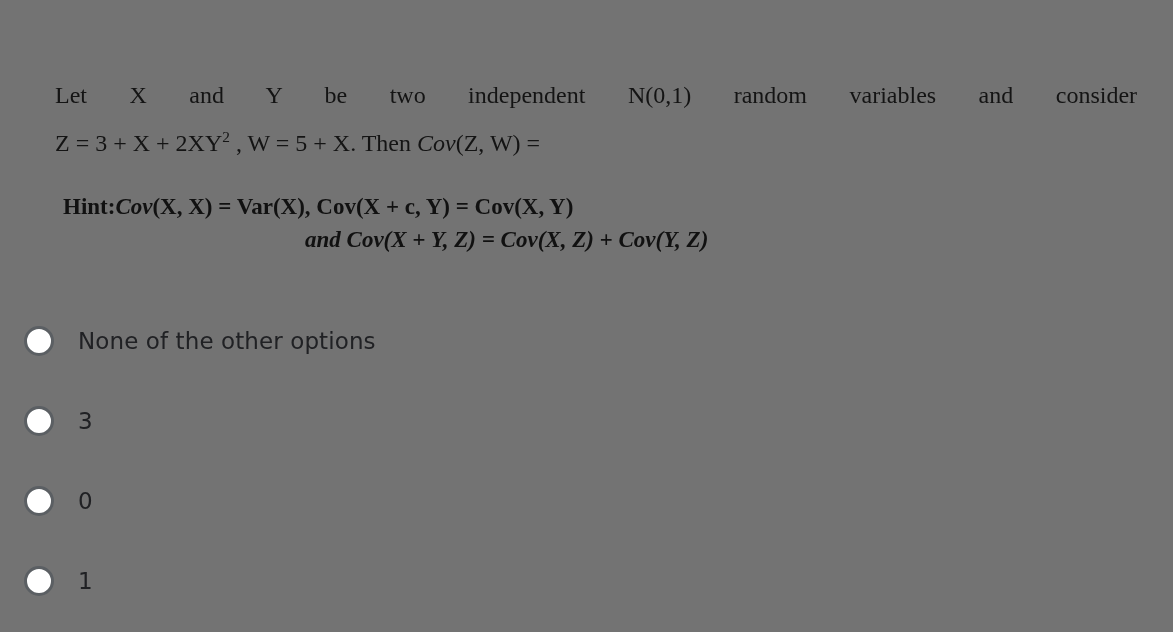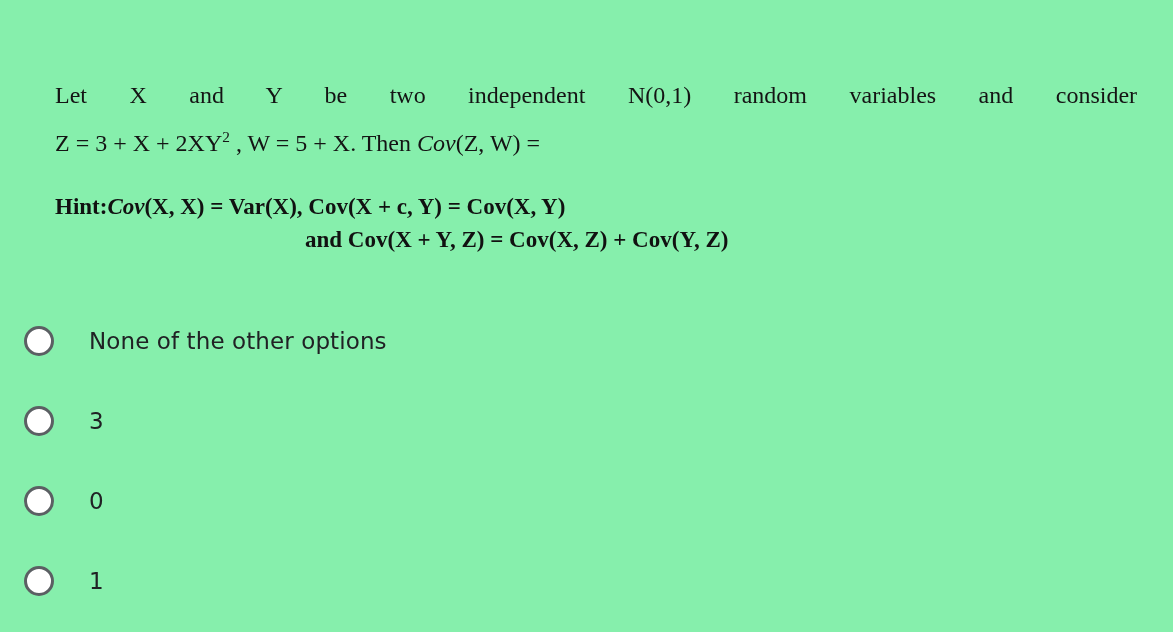--- a/index.html
+++ b/index.html
@@ -13,21 +13,21 @@
     height: 632px;
     position: relative;
     overflow: hidden;
     font-family: "Liberation Sans", sans-serif;
     color: #1a1a1a;
   }
 
   .page {
     position: absolute;
     inset: 0;
-    background: #86efac;
+    background: #737373;
   }
 
   
   .stem {
     position: absolute;
     left: 55px;
     top: 80px;
     width: 1082px;
     font-family: "Liberation Serif", "DejaVu Serif", serif;
     font-size: 24px;
@@ -59,24 +59,25 @@
     position: absolute;
     left: 55px;
     top: 190px;
     width: 1060px;
     font-family: "Liberation Serif", "DejaVu Serif", serif;
     font-size: 23px;
     font-weight: bold;
     color: #111111;
     line-height: 1.45;
   }
-  .hint-line1 { white-space: nowrap; }
+  .hint-line1 { white-space: nowrap; margin-left: 8px; }
   .hint-line2 {
     white-space: nowrap;
     padding-left: 250px;
+    font-style: italic;
   }
   .hint .covital-b {
     font-style: italic;
     font-weight: bold;
   }
 
   
   .options {
     position: absolute;
     left: 24px;
@@ -92,21 +93,21 @@
   .radio {
     width: 30px;
     height: 30px;
     border: 3px solid #5b5f63;
     border-radius: 50%;
     box-sizing: border-box;
     flex: 0 0 auto;
     background: #ffffff;
   }
   .option-label {
-    margin-left: 35px;
+    margin-left: 24px;
     font-family: "DejaVu Sans", "Liberation Sans", sans-serif;
     font-size: 23px;
     color: #202124;
     letter-spacing: 0.1px;
     white-space: nowrap;
   }
 </style>
 </head>
 <body>
 

